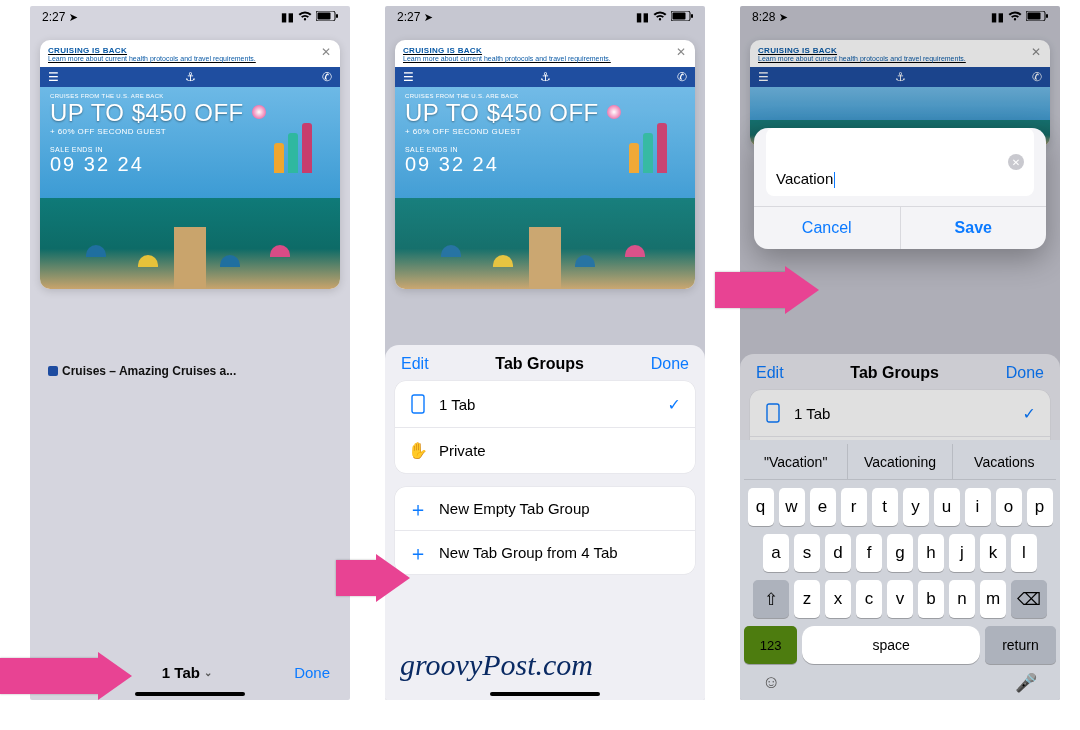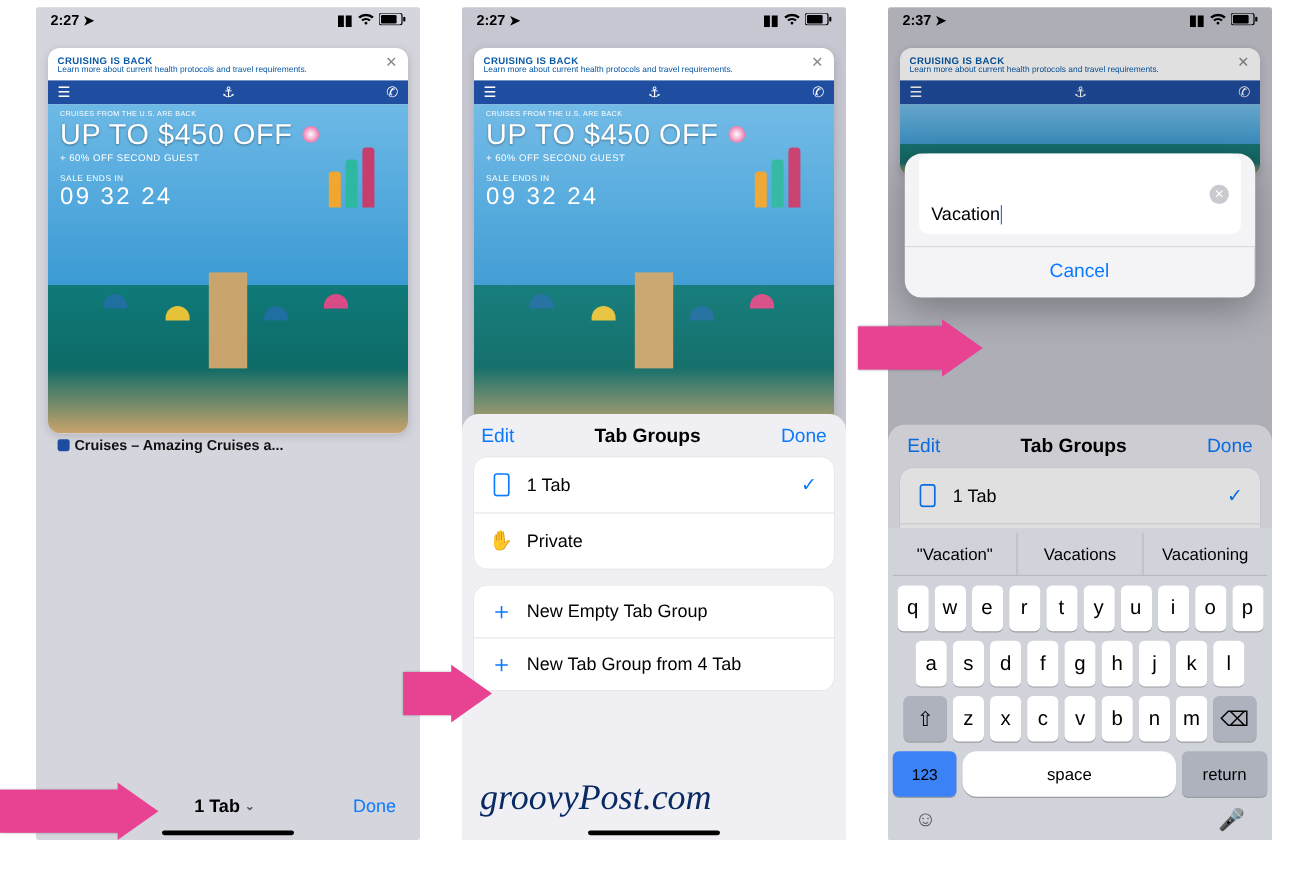--- a/index.html
+++ b/index.html
@@ -25,55 +25,56 @@
   .phone3 { left: 740px; top: 6px; }
 
   
   .status {
     height: 22px;
     display: flex;
     justify-content: space-between;
     align-items: center;
     padding: 0 12px;
     font-size: 12px;
-    font-weight: 700;
+    font-weight: 400;
     color: #000;
   }
   .status .right { display:flex; gap:4px; align-items:center; }
   .nav-icon { font-size: 11px; }
 
   
   .banner {
     position: absolute;
     left: 10px; right: 10px; top: 34px;
     background: #fff;
     border-radius: 10px;
     box-shadow: 0 2px 8px rgba(0,0,0,.15);
     overflow: hidden;
   }
   .banner-head {
     padding: 6px 8px 4px 8px;
     position: relative;
+    text-decoration: underline;
   }
   .banner-title { color: #0a5aa6; font-size: 8px; font-weight: 700; letter-spacing:.3px; }
   .banner-sub { color: #0a5aa6; font-size: 7px; line-height: 1.15; max-width: 230px; }
   .banner-x {
     position: absolute; right: 6px; top: 4px;
     width: 16px; height: 16px; color:#888; font-size:12px; display:flex;align-items:center;justify-content:center;
   }
   .bluebar {
     background: #1f4ea0;
     height: 20px;
     display:flex; align-items:center; justify-content:space-between;
     padding: 0 8px;
     color:#fff; font-size:12px;
   }
   .hero {
     position: relative;
-    height: 274px;
+    height: 202px;
     background: linear-gradient(#6db9e6 0%, #3c9bd4 55%, #0f7a78 55%, #0d6b67 80%, #c9a46c 100%);
     overflow:hidden;
   }
   .hero-tiny {
     font-size: 6px; color:#fff; letter-spacing:.3px; padding:6px 0 0 10px;
   }
   .hero-big {
     font-family: Impact, "Arial Black", sans-serif;
     color:#fff; font-size:24px; letter-spacing:.5px; padding:0 0 0 10px;
     text-shadow: 0 1px 2px rgba(0,0,0,.4);
@@ -192,21 +193,21 @@
   .sugbox:last-child{border-right:none;}
   .krow { display:flex; gap:5px; justify-content:center; margin-top:8px;}
   .key {
     background:#fff; border-radius:5px; height:38px; min-width:26px;
     display:flex; align-items:center; justify-content:center;
     font-size:17px; box-shadow: 0 1px 0 rgba(0,0,0,.25);
   }
   .key.gray{background:#adb2bc;}
   .key.space{flex:4;font-size:14px;border-radius:12px;}
   .key.ret{flex:1.6;font-size:14px;background:#adb2bc;}
-  .key.num{flex:1.2;font-size:13px;background:#3b82f6;}
+  .key.num{flex:1.2;font-size:13px;background:#4d7c0f;}
   .kb-bottom { display:flex; justify-content:space-between; padding:8px 18px 0 18px; font-size:18px; color:#555;}
 
   
   .arrow {
     position:absolute; z-index:20;
   }
   .arrow .shaft {
     position:absolute; height:36px; background:#e84393;
     box-shadow: 0 0 2px rgba(0,0,0,.3);
   }
@@ -370,21 +371,21 @@
         <span class="row-icon plus">＋</span>
         <span>New Tab Group from 4 Tab</span>
       </div>
     </div>
     <div class="home-ind"></div>
   </div>
 </div>
 
 <div class="phone phone3">
   <div class="status">
-    <span><span>2:37</span> <span class="nav-icon">➤</span></span>
+    <span><span>8:28</span> <span class="nav-icon">➤</span></span>
     <span class="right">
         <span>▮▮</span>
       <span><svg width="14" height="10" viewBox="0 0 14 10">
             <path d="M7 9.5a1.2 1.2 0 100-2.4 1.2 1.2 0 000 2.4zM3 5.5a6 6 0 018 0l-1.3 1.3a4.2 4.2 0 00-5.4 0L3 5.5zM.5 3A9.5 9.5 0 0113.5 3L12 4.5a7.6 7.6 0 00-10 0L.5 3z" fill="#000"></path>
           </svg></span>
       <span><svg width="22" height="10" viewBox="0 0 22 10">
             <rect x="0" y="0" width="19" height="10" rx="2" fill="none" stroke="#000"></rect>
             <rect x="1.5" y="1.5" width="13" height="7" rx="1" fill="#000"></rect>
             <rect x="20" y="3" width="2" height="4" rx="1" fill="#000"></rect>
           </svg></span>
@@ -408,20 +409,21 @@
 
   <div class="phone3-overlay"></div>
 
   <div class="dialog">
     <div class="dlg-input">
       <span class="dlg-input-text"><span>Vacation</span><span class="caret"></span></span>
       <span class="clear-c">✕</span>
     </div>
     <div class="dlg-btns">
       <div class="dlg-btn">Cancel</div>
+      <div class="dlg-btn save">Save</div>
     </div>
   </div>
 
   <div class="sheet2" style="top:348px;">
     <div class="sheet-head">
       <span class="edit">Edit</span>
       <span class="title">Tab Groups</span>
       <span class="done">Done</span>
     </div>
     <div class="group-card">
@@ -437,22 +439,22 @@
       <div class="group-row">
         <span class="row-icon">✋</span>
         <span>Private</span>
       </div>
     </div>
   </div>
 
   <div class="kb">
     <div class="suggest">
       <div class="sugbox">"Vacation"</div>
+      <div class="sugbox">Vacationing</div>
       <div class="sugbox">Vacations</div>
-      <div class="sugbox">Vacationing</div>
     </div>
     <div class="krow">
       <div class="key">q</div>
       <div class="key">w</div>
       <div class="key">e</div>
       <div class="key">r</div>
       <div class="key">t</div>
       <div class="key">y</div>
       <div class="key">u</div>
       <div class="key">i</div>

